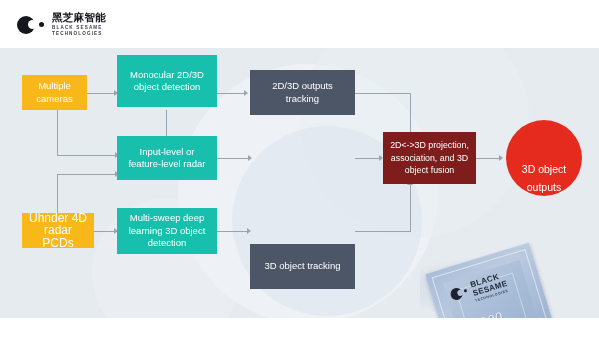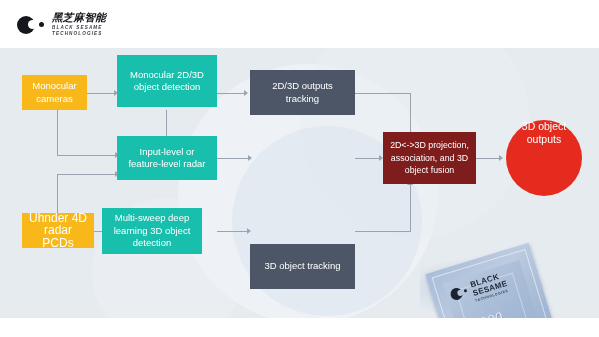--- a/index.html
+++ b/index.html
@@ -5,21 +5,21 @@
   html,body{margin:0;padding:0;}
   body{
     width:599px;height:337px;overflow:hidden;
     background:#ffffff;
     font-family:"Liberation Sans","DejaVu Sans",sans-serif;
   }
   .slide{position:relative;width:599px;height:337px;background:#ffffff;overflow:hidden;}
 
   
   .header{position:absolute;left:0;top:0;width:599px;height:48px;background:#ffffff;}
-  .logo{position:absolute;left:17px;top:12px;height:26px;display:flex;align-items:center;font-style:italic;}
+  .logo{position:absolute;left:17px;top:12px;height:26px;display:flex;align-items:center;}
   .logo-mark{position:relative;width:30px;height:22px;margin-right:5px;}
   .logo-disc{position:absolute;left:0;top:2px;width:18px;height:18px;border-radius:50%;background:#16161d;}
   .logo-bite{position:absolute;left:11px;top:5.5px;width:9px;height:9px;border-radius:50%;background:#ffffff;}
   .logo-dot{position:absolute;left:22px;top:8px;width:5px;height:5px;border-radius:50%;background:#16161d;}
   .logo-text{display:flex;flex-direction:column;justify-content:center;}
   .logo-cn{font-size:10.5px;font-weight:bold;color:#16161d;letter-spacing:.3px;line-height:11px;
            font-family:"DejaVu Sans","Liberation Sans",sans-serif;}
   .logo-en1{font-size:4.6px;font-weight:bold;color:#3a3a44;letter-spacing:1.15px;line-height:6.4px;margin-top:1.5px;}
   .logo-en2{font-size:4.6px;font-weight:bold;color:#3a3a44;letter-spacing:1.15px;line-height:6.4px;}
   .header-rule{position:absolute;left:0;top:47.5px;width:599px;height:.5px;background:#e8e8ea;}
@@ -33,21 +33,21 @@
   .wm-d{left:92px;top:150px;width:150px;height:150px;background:#eef2f6;opacity:.5;}
 
   .box{position:absolute;display:flex;align-items:center;justify-content:center;
        text-align:center;color:#ffffff;box-sizing:border-box;padding:3px 5px;line-height:12.5px;}
   .box span{display:block;}
   .amber{background:#f8b819;}
   .teal{background:#17bfac;}
   .slate{background:#4d5666;}
   .blue{background:#7f1d1d;align-items:center;}
   .circle{position:absolute;border-radius:50%;background:#e42b1e;color:#fff;
-          display:flex;align-items:flex-start;justify-content:center;text-align:center;line-height:13px;}
+          display:flex;align-items:flex-end;justify-content:center;text-align:center;line-height:18px;}
 
   
   .ln{position:absolute;background:#9aa4b0;}
   .hz{height:1px;}
   .vt{width:1px;}
   .ah{position:absolute;width:0;height:0;border-style:solid;}
   .ah-r{border-width:3px 0 3px 4.5px;border-color:transparent transparent transparent #9aa4b0;}
   .ah-d{border-width:4.5px 3px 0 3px;border-color:#9aa4b0 transparent transparent transparent;}
   .ah-u{border-width:0 3px 4.5px 3px;border-color:transparent transparent #9aa4b0 transparent;}
 
@@ -141,36 +141,36 @@
     <div class="ah ah-r" style="left:114px;top:180px;"></div>
 
     <div class="ln hz" style="left:217px;top:183px;width:31px;"></div>
     <div class="ah ah-r" style="left:247px;top:180px;"></div>
 
     <div class="ln hz" style="left:355px;top:183px;width:56px;"></div>
     <div class="ln vt" style="left:410px;top:137px;height:46px;"></div>
     <div class="ah ah-u" style="left:407px;top:133px;"></div>
 
     <div class="box amber" style="left:22px;top:27px;width:65px;height:35px;font-size:9.5px;">
-      <span>Monocular cameras</span>
+      <span>Multiple cameras</span>
     </div>
 
     <div class="box amber" style="left:22px;top:165px;width:72px;height:35px;font-size:12px;justify-content:flex-end;">
       <span>Uhnder 4D radar PCDs</span>
     </div>
 
     <div class="box teal" style="left:117px;top:7px;width:100px;height:52px;font-size:9.5px;">
       <span>Monocular 2D/3D object detection</span>
     </div>
 
     <div class="box teal" style="left:117px;top:88px;width:100px;height:44px;font-size:9.5px;">
       <span>Input-level or feature-level radar</span>
     </div>
 
-    <div class="box teal" style="left:102px;top:160px;width:100px;height:46px;font-size:9.5px;">
+    <div class="box teal" style="left:117px;top:160px;width:100px;height:46px;font-size:9.5px;">
       <span>Multi-sweep  deep learning 3D object detection</span>
     </div>
 
     <div class="box slate" style="left:250px;top:22px;width:105px;height:45px;font-size:9.5px;">
       <span>2D/3D outputs tracking</span>
     </div>
 
 
     <div class="box slate" style="left:250px;top:160px;width:105px;height:45px;font-size:9.5px;margin-top:36px;">
       <span>3D object tracking</span>

